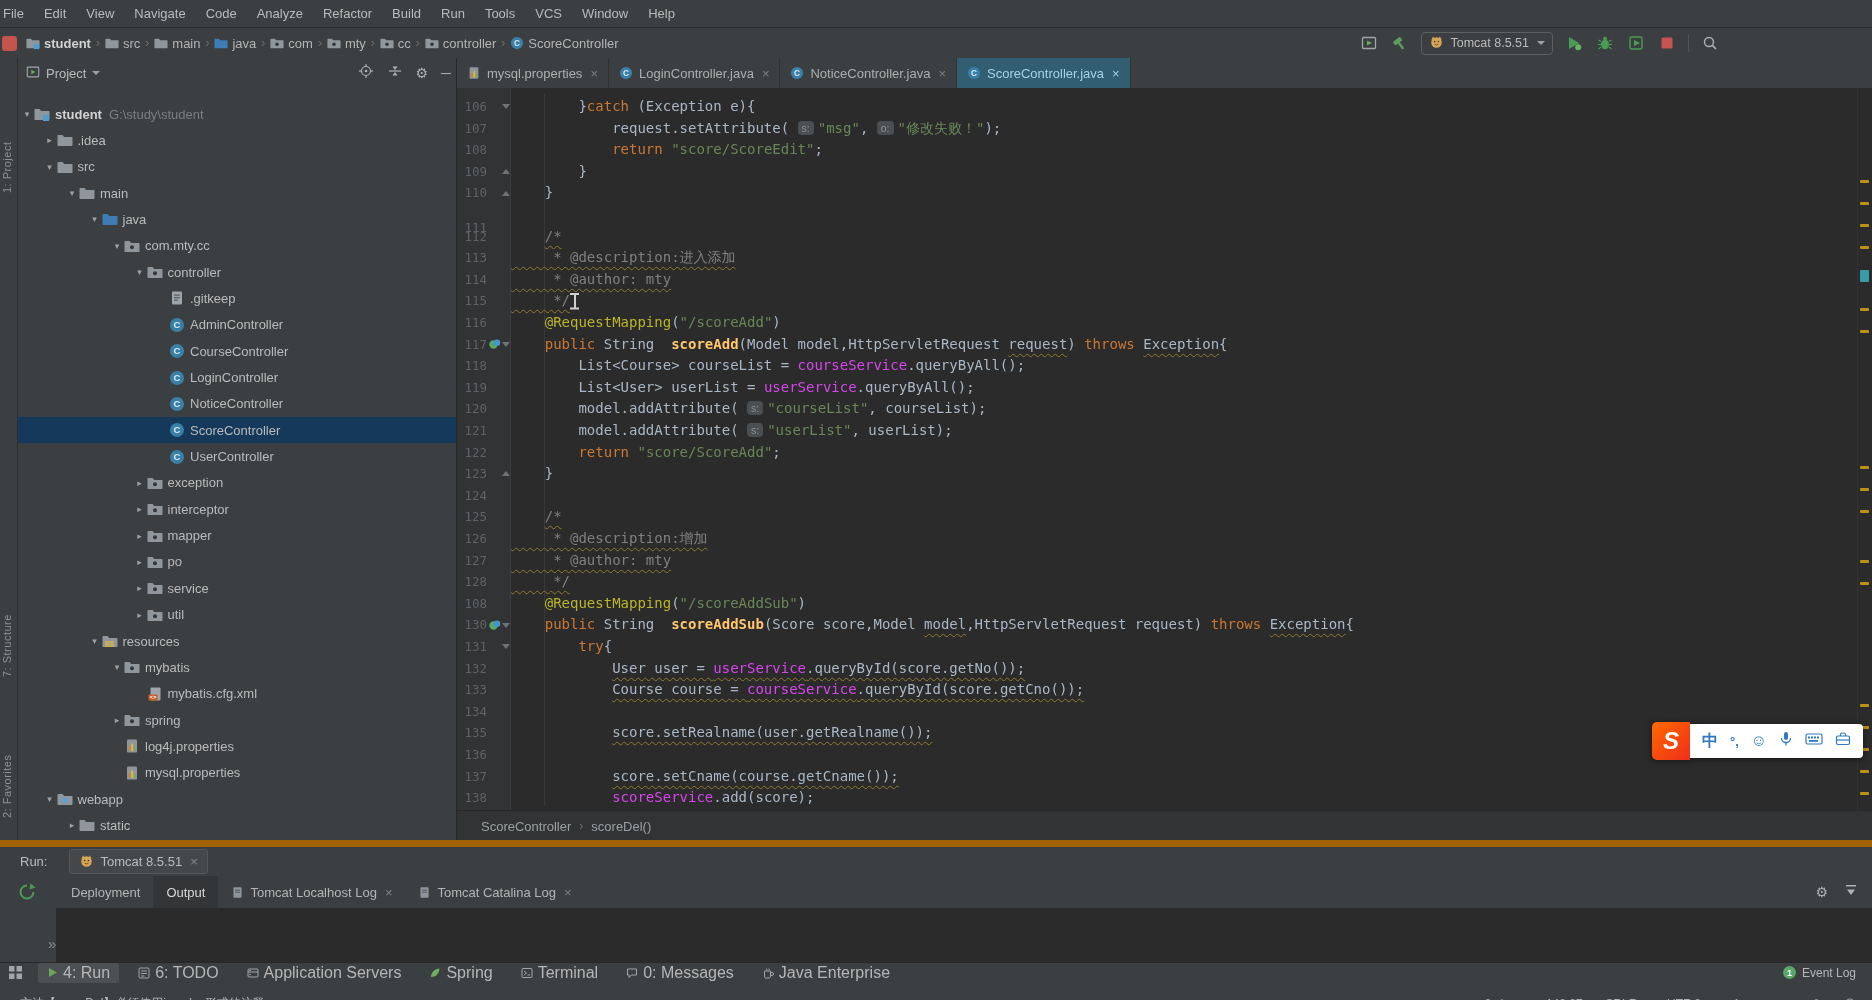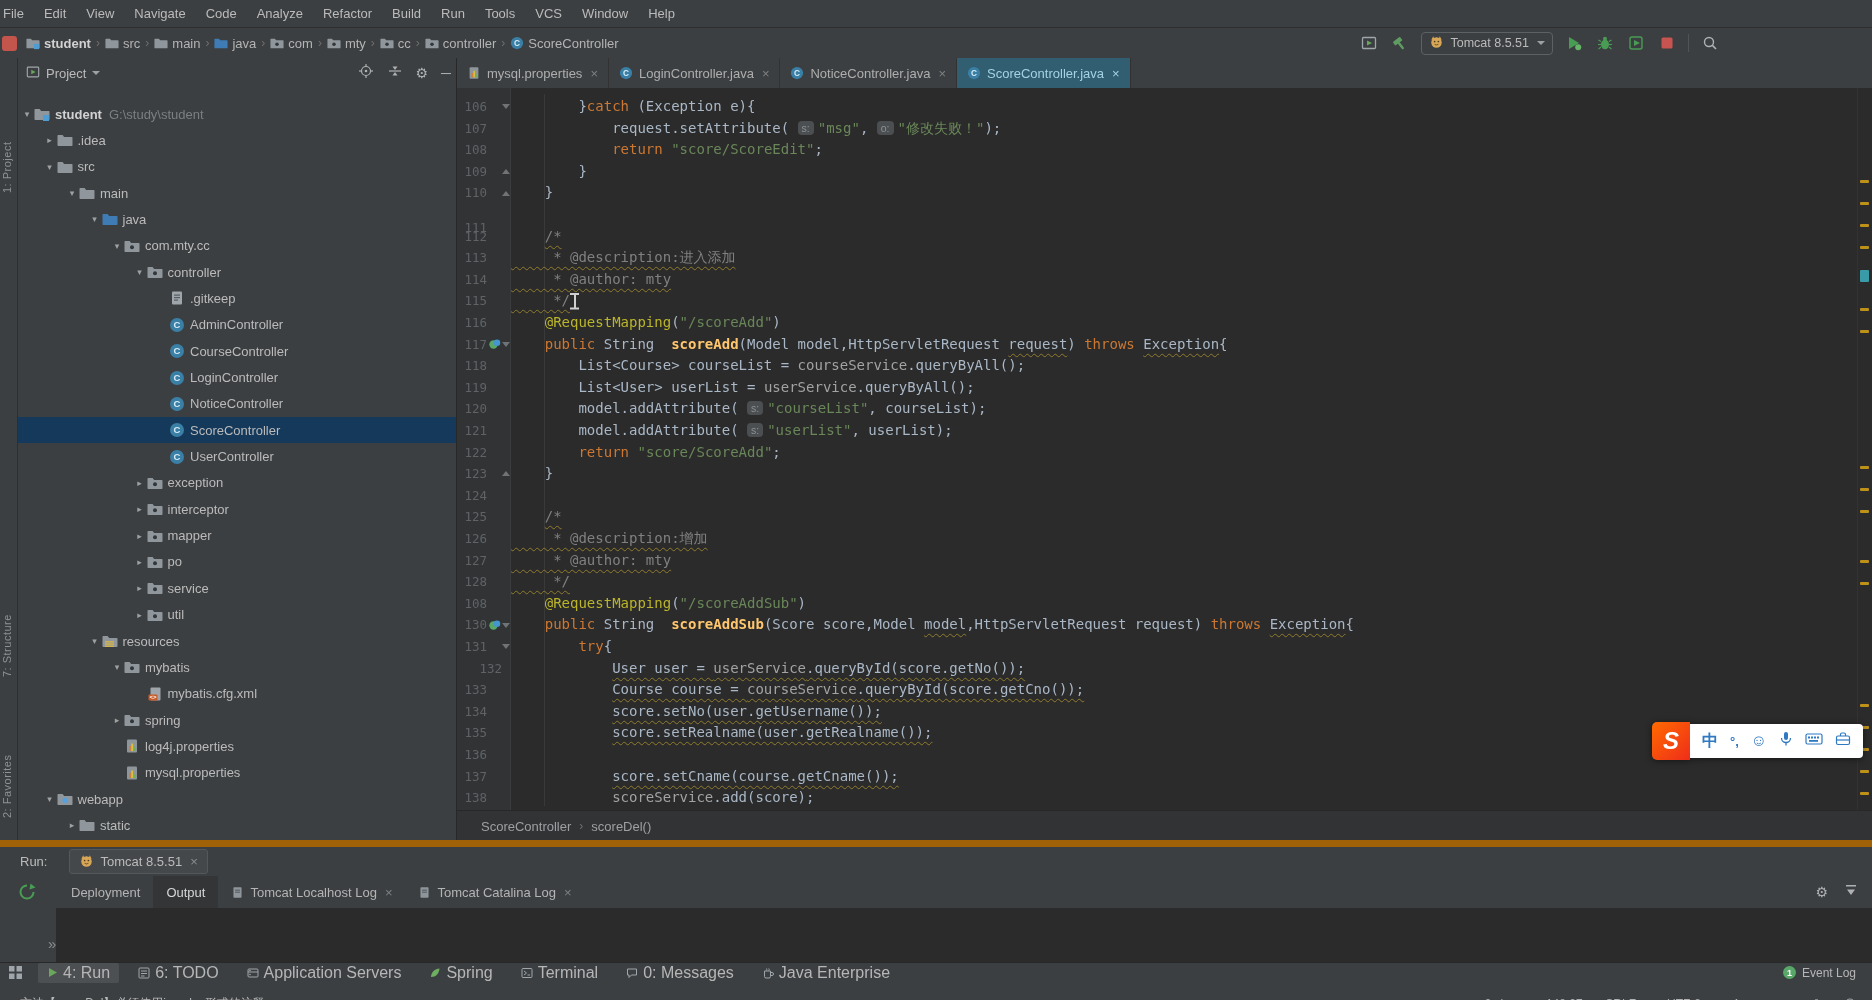--- a/index.html
+++ b/index.html
@@ -56,21 +56,21 @@
   .indent-guide{position:absolute;left:87px;top:6px;bottom:4px;width:1px;background:#393939;}
   .lnum{position:absolute;left:0;width:30px;text-align:right;font-family:"DejaVu Sans Mono",monospace;
         font-size:12.5px;color:#606366;height:21.6px;line-height:21.6px;}
   .gmark{position:absolute;left:32px;width:12px;height:21.6px;display:flex;align-items:center;}
   .gfold{position:absolute;left:45px;width:8px;height:21.6px;display:flex;align-items:center;justify-content:center;}
   .fold-d{width:0;height:0;border-left:4px solid transparent;border-right:4px solid transparent;border-top:5px solid #707376;}
   .fold-u{width:0;height:0;border-left:4px solid transparent;border-right:4px solid transparent;border-bottom:5px solid #707376;}
   .cline{position:absolute;left:54px;right:0;height:21.6px;line-height:21.6px;white-space:pre;
          font-family:"DejaVu Sans Mono",monospace;font-size:14px;color:#a9b7c6;}
   .tk-d{color:#a9b7c6;}.tk-k{color:#cc7832;}.tk-s{color:#6a8759;}.tk-a{color:#bbb529;}
-  .tk-m{color:#ffc66d;font-weight:bold;}.tk-f{color:#a3a3a3;}.tk-c{color:#808080;}
+  .tk-m{color:#ffc66d;font-weight:bold;}.tk-f{color:#d946ef;}.tk-c{color:#808080;}
   .tk-w{text-decoration:underline;text-decoration-style:wavy;text-decoration-color:#8f7c2e;
         text-decoration-thickness:1px;text-underline-offset:4px;}
   .tk-h{display:inline-block;background:#4c4f51;color:#8d9193;border-radius:4px;font-size:10.5px;
         font-family:"Liberation Sans",sans-serif;padding:0 4px;margin-right:4px;vertical-align:1px;line-height:14px;}
   .ibeam{position:absolute;width:9px;height:16px;}
   .ibeam:before{content:"";position:absolute;left:4px;top:0;bottom:0;width:1.5px;background:#d0d0d0;}
   .ibeam:after{content:"";position:absolute;left:0;right:0;top:0;height:1.5px;background:#d0d0d0;
                box-shadow:0 14.5px 0 #d0d0d0;}
   
   .estripe{position:absolute;right:0;top:88px;width:14px;height:722px;background:#2b2b2b;border-left:1px solid #323232;}
@@ -752,26 +752,25 @@
       </div>
       <div class="gfold" style="top: 526.4px;">
         <span class="fold-d"></span>
       </div>
       <div class="cline" style="top: 526.4px;"><span class="tk-d">    </span><span class="tk-k">public</span><span class="tk-d"> String  </span><span class="tk-m">scoreAddSub</span><span class="tk-d">(Score score,Model </span><span class="tk-d tk-w">model</span><span class="tk-d">,HttpServletRequest request) </span><span class="tk-k">throws</span><span class="tk-d"> </span><span class="tk-d tk-w">Exception</span><span class="tk-d">{</span></div>
       <div class="lnum" style="top: 548px;">131</div>
       <div class="gfold" style="top: 548px;">
         <span class="fold-d"></span>
       </div>
       <div class="cline" style="top: 548px;"><span class="tk-d">        </span><span class="tk-k">try</span><span class="tk-d">{</span></div>
-      <div class="lnum" style="top: 569.6px; margin-left: 15px;">132</div>
+      <div class="lnum" style="top: 569.6px;">132</div>
       <div class="cline" style="top: 569.6px;"><span class="tk-d">            </span><span class="tk-d tk-w">User user = </span><span class="tk-f tk-w">userService</span><span class="tk-d tk-w">.queryById(score.getNo());</span></div>
       <div class="lnum" style="top: 591.2px;">133</div>
       <div class="cline" style="top: 591.2px;"><span class="tk-d">            </span><span class="tk-d tk-w">Course course = </span><span class="tk-f tk-w">courseService</span><span class="tk-d tk-w">.queryById(score.getCno());</span></div>
       <div class="lnum" style="top: 612.8px;">134</div>
-      <div class="cline" style="top: 612.8px;"><span class="tk-d">            </span><span class="tk-d tk-w">score.setNo(user.getUsername());</span></div>
       <div class="lnum" style="top: 634.4px;">135</div>
       <div class="cline" style="top: 634.4px;"><span class="tk-d">            </span><span class="tk-d tk-w">score.setRealname(user.getRealname());</span></div>
       <div class="lnum" style="top: 656px;">136</div>
       <div class="lnum" style="top: 677.6px;">137</div>
       <div class="cline" style="top: 677.6px;"><span class="tk-d">            </span><span class="tk-d tk-w">score.setCname(course.getCname());</span></div>
       <div class="lnum" style="top: 699.2px;">138</div>
       <div class="cline" style="top: 699.2px;"><span class="tk-d">            </span><span class="tk-f">scoreService</span><span class="tk-d">.add(score);</span></div>
     </div>
   <div class="estripe" id="estripe">
       <div class="emark" style="top: 92px; height: 3px; background: rgb(190, 145, 23);"></div>

